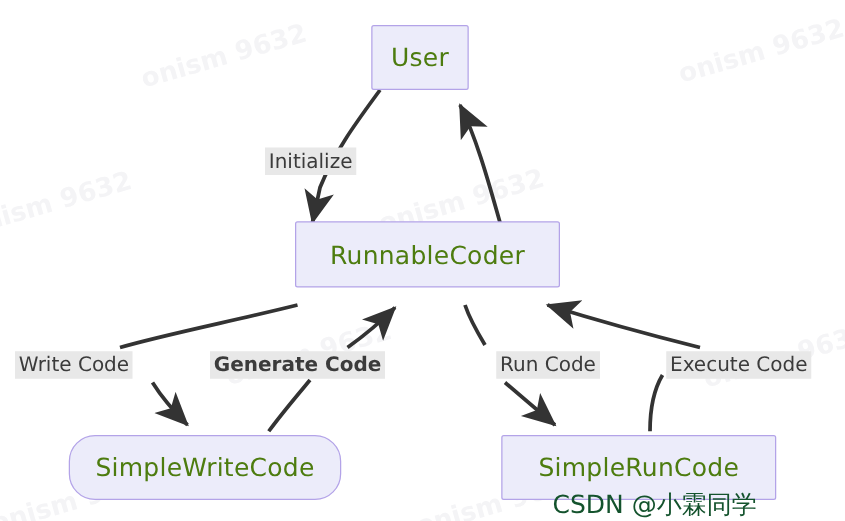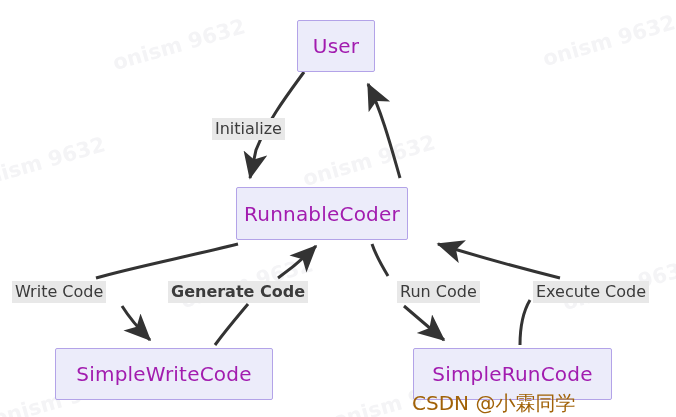--- a/index.html
+++ b/index.html
@@ -44,41 +44,41 @@
   }
   .node {
     position: absolute;
     box-sizing: border-box;
     background: #ececfa;
     border: 1.6px solid #b3a3e8;
     border-radius: 2px;
     display: flex;
     align-items: center;
     justify-content: center;
-    color: #a21caf;
+    color: #4d7c0f;
     z-index: 3;
     font-size: 20px;
     letter-spacing: 0.2px;
   }
   .edge-label {
     position: absolute;
     background: #e8e8e8;
     color: #3b3b3b;
     font-size: 16px;
     line-height: 1.25;
     padding: 1px 3px;
     white-space: nowrap;
     z-index: 4;
   }
   .csdn-wm {
     position: absolute;
-    left: 412px;
+    left: 442px;
     top: 390px;
     font-size: 20px;
-    color: #a16207;
+    color: #14532d;
     white-space: nowrap;
     z-index: 5;
     font-family: "DejaVu Sans", "Liberation Sans", sans-serif;
   }
 </style>
 </head>
 <body>
 
 <div id="diagram-root">
 
@@ -111,23 +111,23 @@
     <path d="M278,278 C292,268 304,258 316,246" fill="none" stroke="#333333" stroke-width="3" marker-end="url(#arrowhead)"></path>
 
     <path d="M372,244 C376,256 382,266 388,276" fill="none" stroke="#333333" stroke-width="3"></path>
     <path d="M404,306 C418,318 432,330 444,340" fill="none" stroke="#333333" stroke-width="3" marker-end="url(#arrowhead)"></path>
 
     <path d="M520,345 C520,326 524,310 530,300" fill="none" stroke="#333333" stroke-width="3"></path>
     <path d="M560,278 C520,268 470,254 438,244" fill="none" stroke="#333333" stroke-width="3" marker-end="url(#arrowhead)"></path>
   </svg>
 
   <div class="node" style="left: 297px; top: 20px; width: 78px; height: 52px;">User</div>
-  <div class="node" style="left: 236px; top: 187px; width: 172px; height: 53px;">RunnableCoder</div>
-  <div class="node" style="left: 55px; top: 348px; width: 218px; height: 52px;">SimpleWriteCode</div>
-  <div class="node" style="left: 401px; top: 348px; width: 199px; height: 52px; margin-left: 12px;">SimpleRunCode</div>
+  <div class="node" style="left: 236px; top: 177px; width: 212px; height: 53px;">RunnableCoder</div>
+  <div class="node" style="left: 55px; top: 348px; width: 218px; height: 52px; border-radius: 21px;">SimpleWriteCode</div>
+  <div class="node" style="left: 401px; top: 348px; width: 220px; height: 52px;">SimpleRunCode</div>
 
   <div class="edge-label" style="left: 212px; top: 118px;">Initialize</div>
   <div class="edge-label" style="left: 12px; top: 281px;">Write Code</div>
   <div class="edge-label" style="left: 168px; top: 281px; font-weight: bold;">Generate Code</div>
   <div class="edge-label" style="left: 365px; top: 281px; margin-left: 32px;">Run Code</div>
   <div class="edge-label" style="left: 504px; top: 281px; margin-left: 29px;">Execute Code</div>
 
   <div class="csdn-wm">CSDN @小霖同学</div>
 
 </div>

